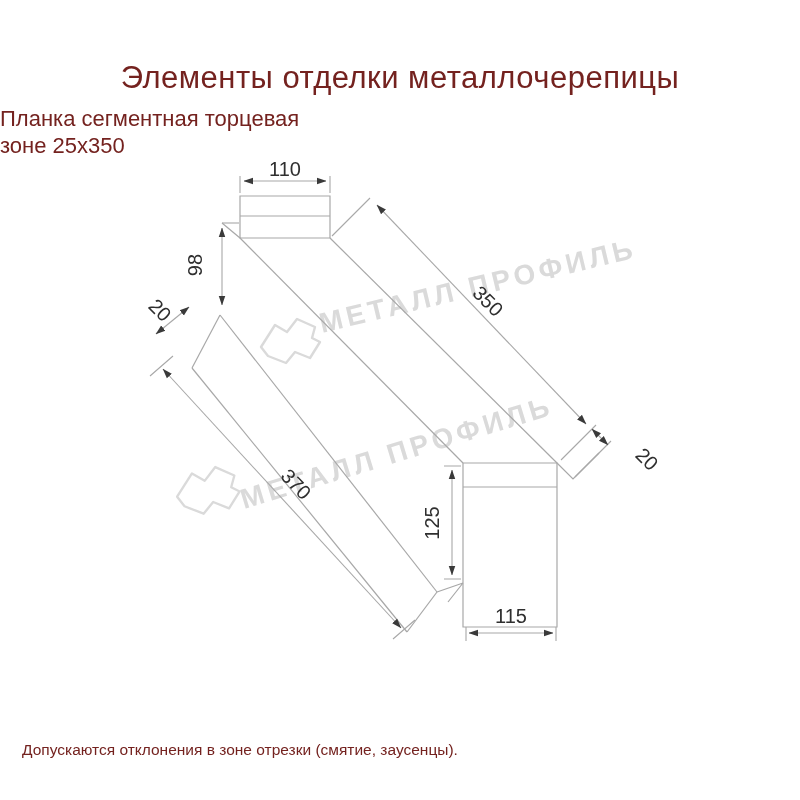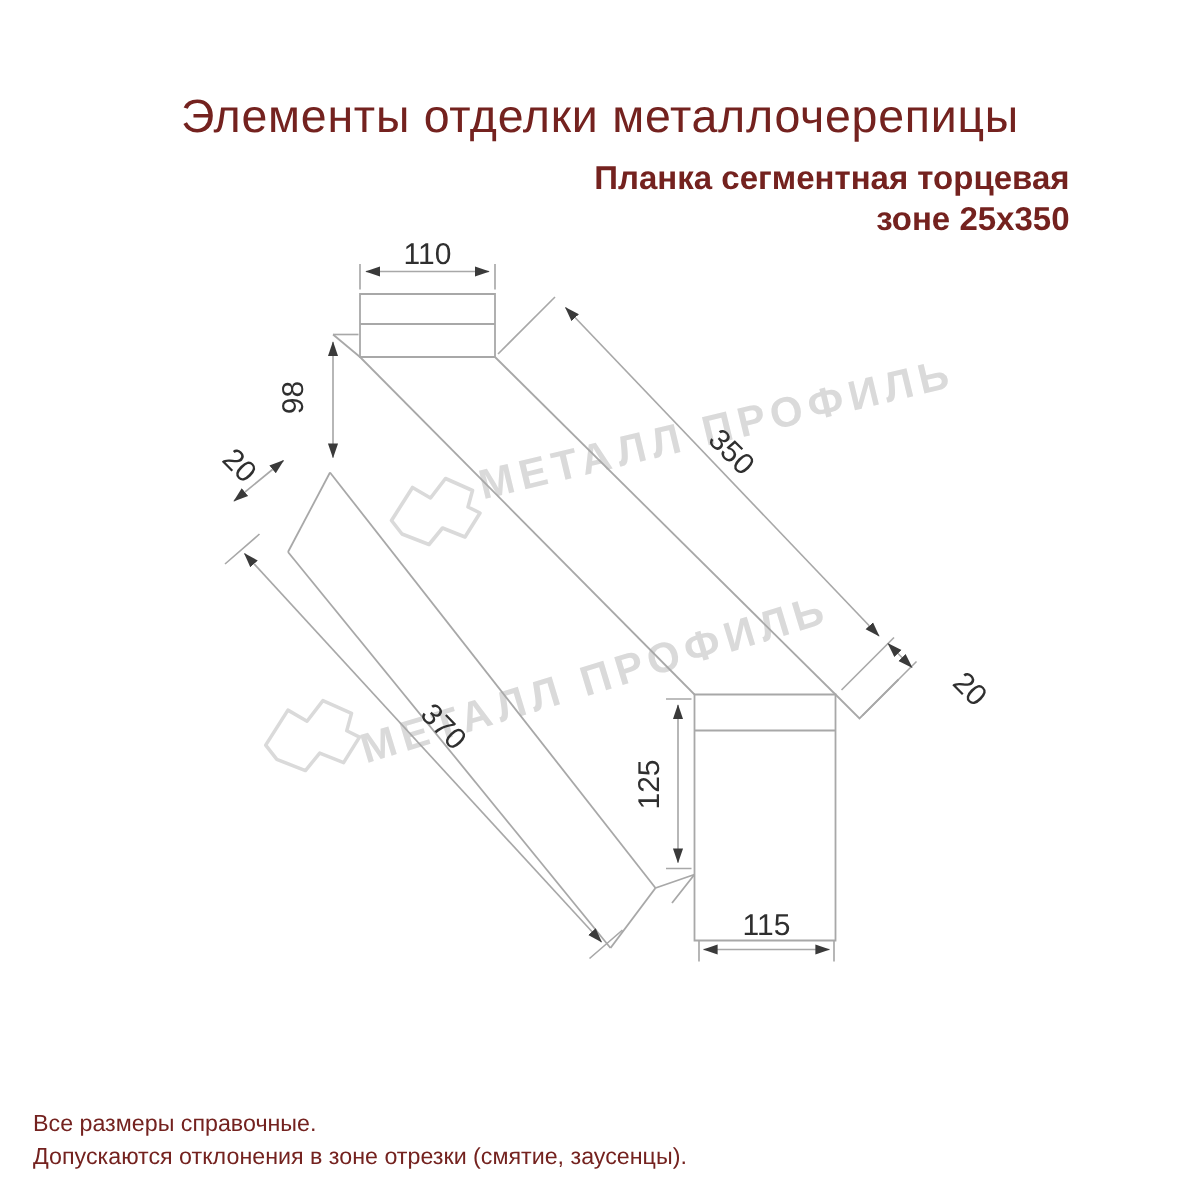--- a/index.html
+++ b/index.html
@@ -1,21 +1,21 @@
 <!DOCTYPE html>
 <html><head>
 <meta charset="utf-8">
 <style>
   html,body{margin:0;padding:0;background:#ffffff;}
   #page{position:relative;width:800px;height:800px;background:#ffffff;overflow:hidden;
         font-family:"Liberation Sans",sans-serif;}
   #title{position:absolute;top:30px;left:0;width:800px;text-align:center;
          font-size:31px;line-height:36px;color:#74221f;letter-spacing:.5px;margin-top:30px;}
-  #subtitle{position:absolute;top:105px;left:0;width:713px;text-align:right;
-            font-size:22px;line-height:27px;color:#74221f;font-weight:bold;}
+  #subtitle{position:absolute;top:105px;left:0;width:713px;text-align:left;
+            font-size:22px;line-height:27px;color:#74221f;}
   #footer{position:absolute;top:739px;left:22px;width:760px;
           font-size:15.5px;line-height:21.5px;color:#74221f;}
   svg{position:absolute;top:0;left:0;}
   .dimtxt{font-family:"Liberation Sans",sans-serif;font-size:20px;fill:#2f2f2f;}
   .wmtxt{font-family:"Liberation Sans",sans-serif;font-size:28px;font-weight:bold;
          letter-spacing:4px;fill:#dadada;}
 </style>
 </head>
 <body>
 
@@ -102,17 +102,16 @@
   </svg>
 
   <div id="title">Элементы отделки металлочерепицы</div>
 
   <div id="subtitle">
     <div>Планка сегментная торцевая</div>
     <div>зоне 25х350</div>
   </div>
 
   <div id="footer">
-    <div>Все размеры справочные.</div>
     <div>Допускаются отклонения в зоне отрезки (смятие, заусенцы).</div>
   </div>
 
 </div>
 
 </body></html>

